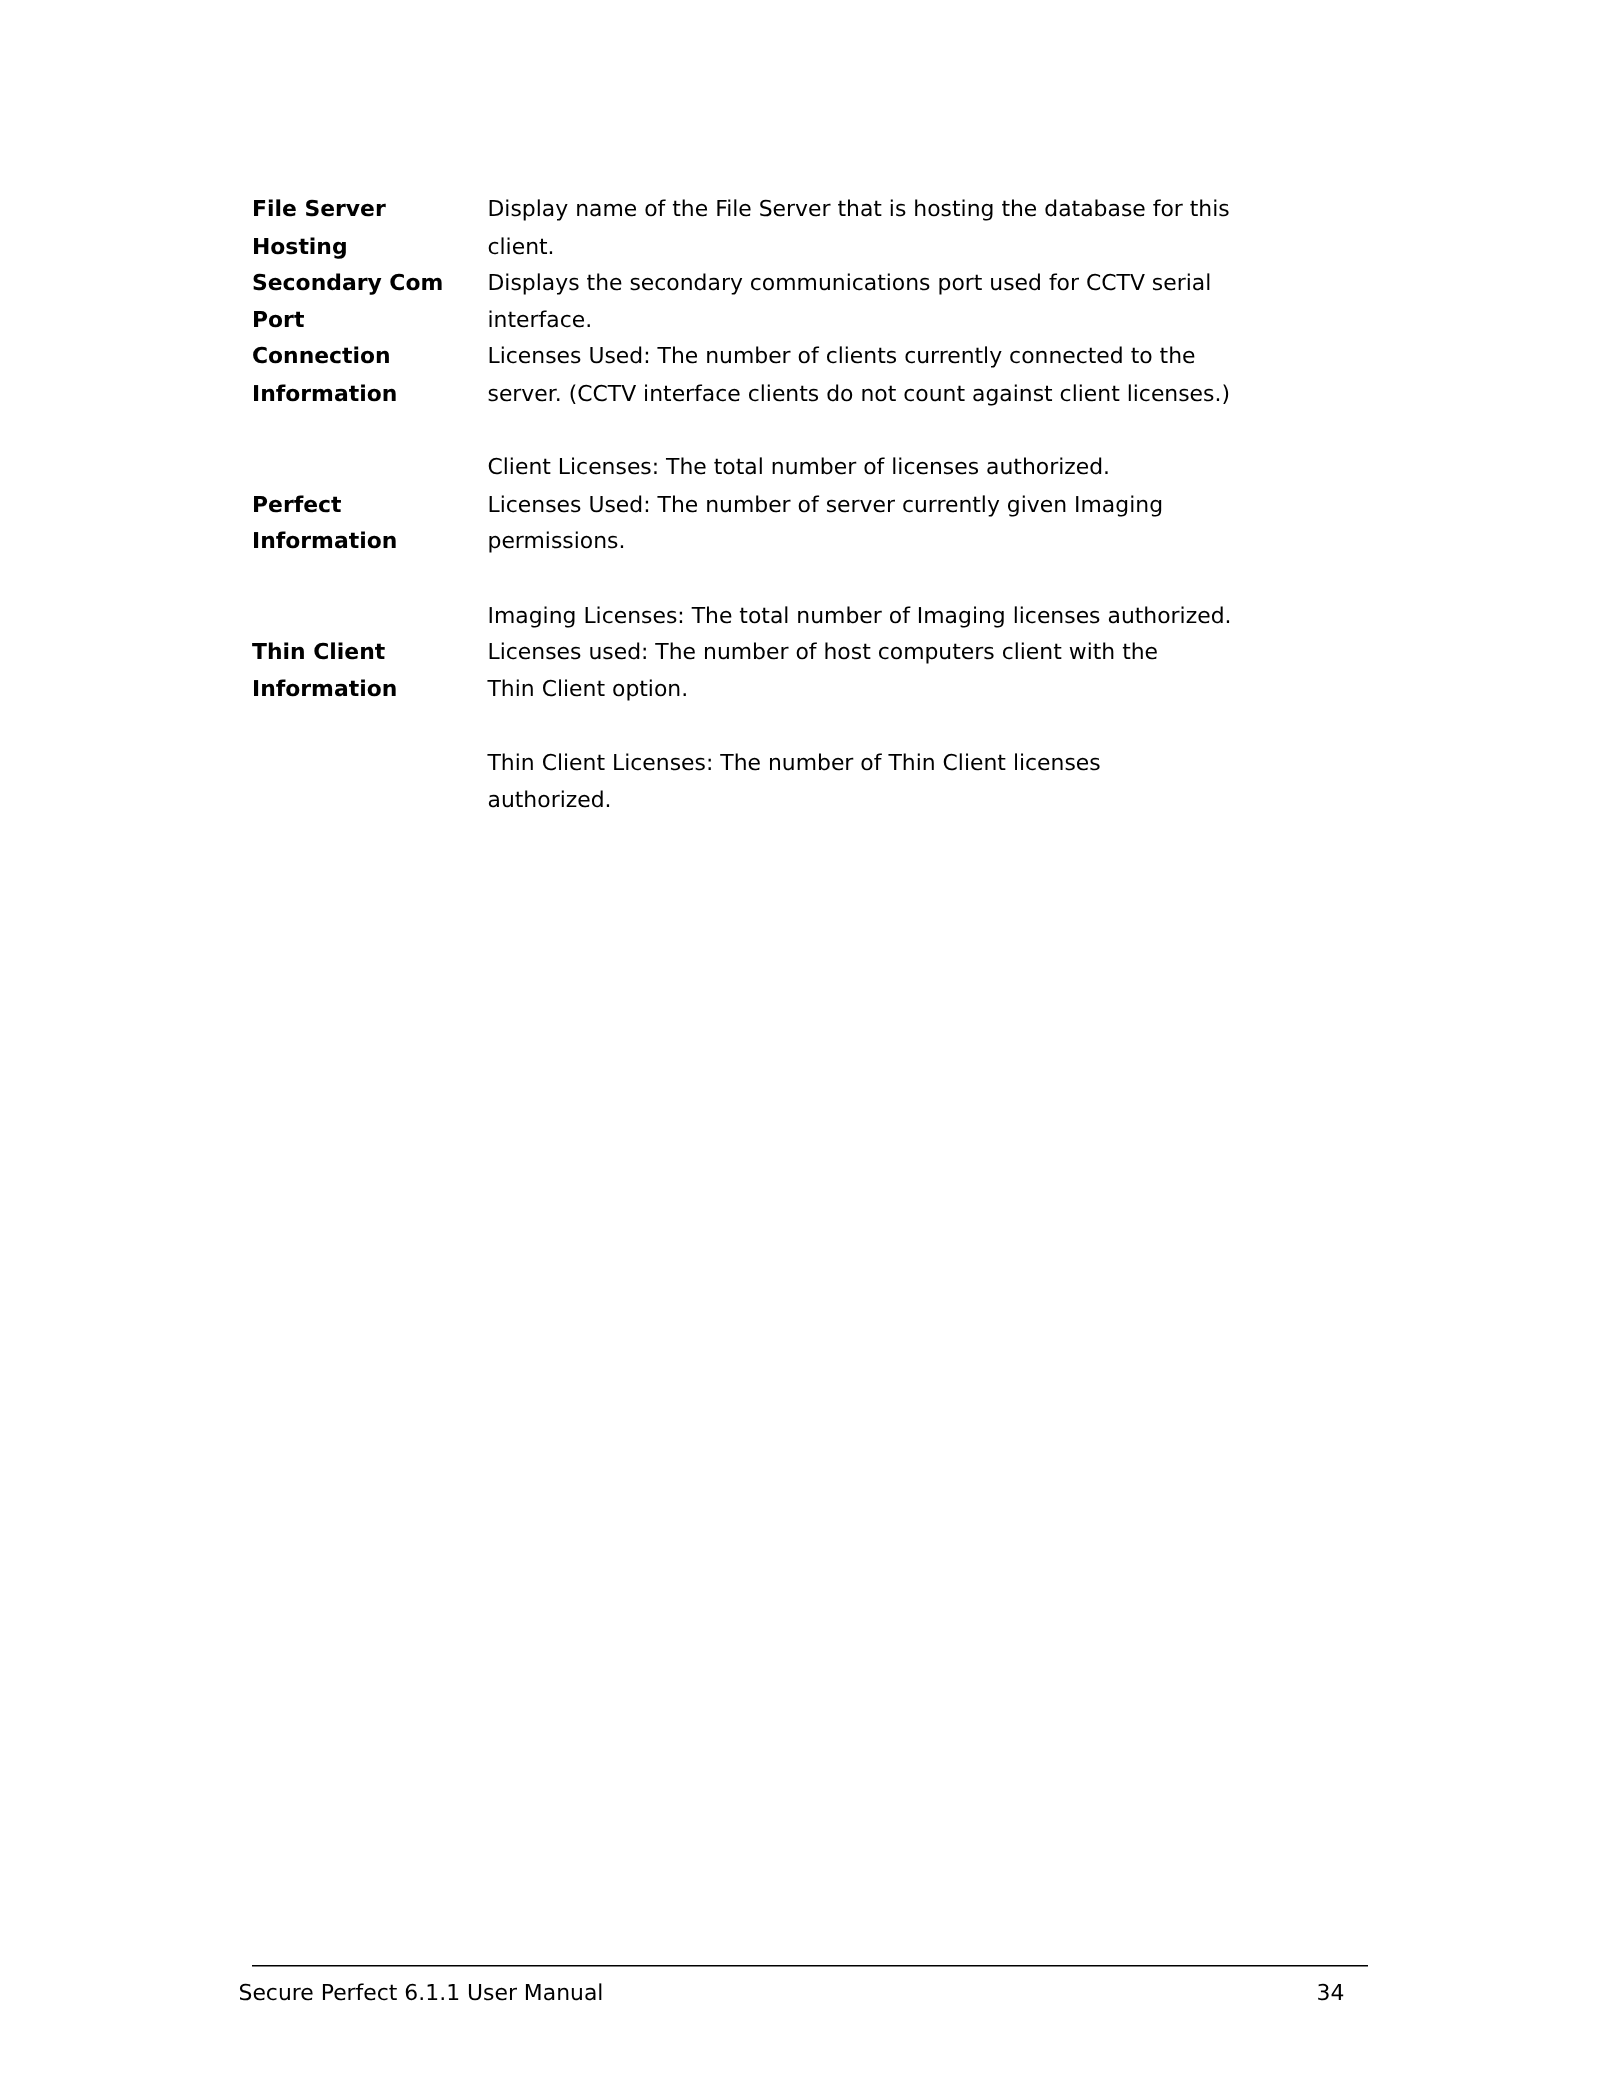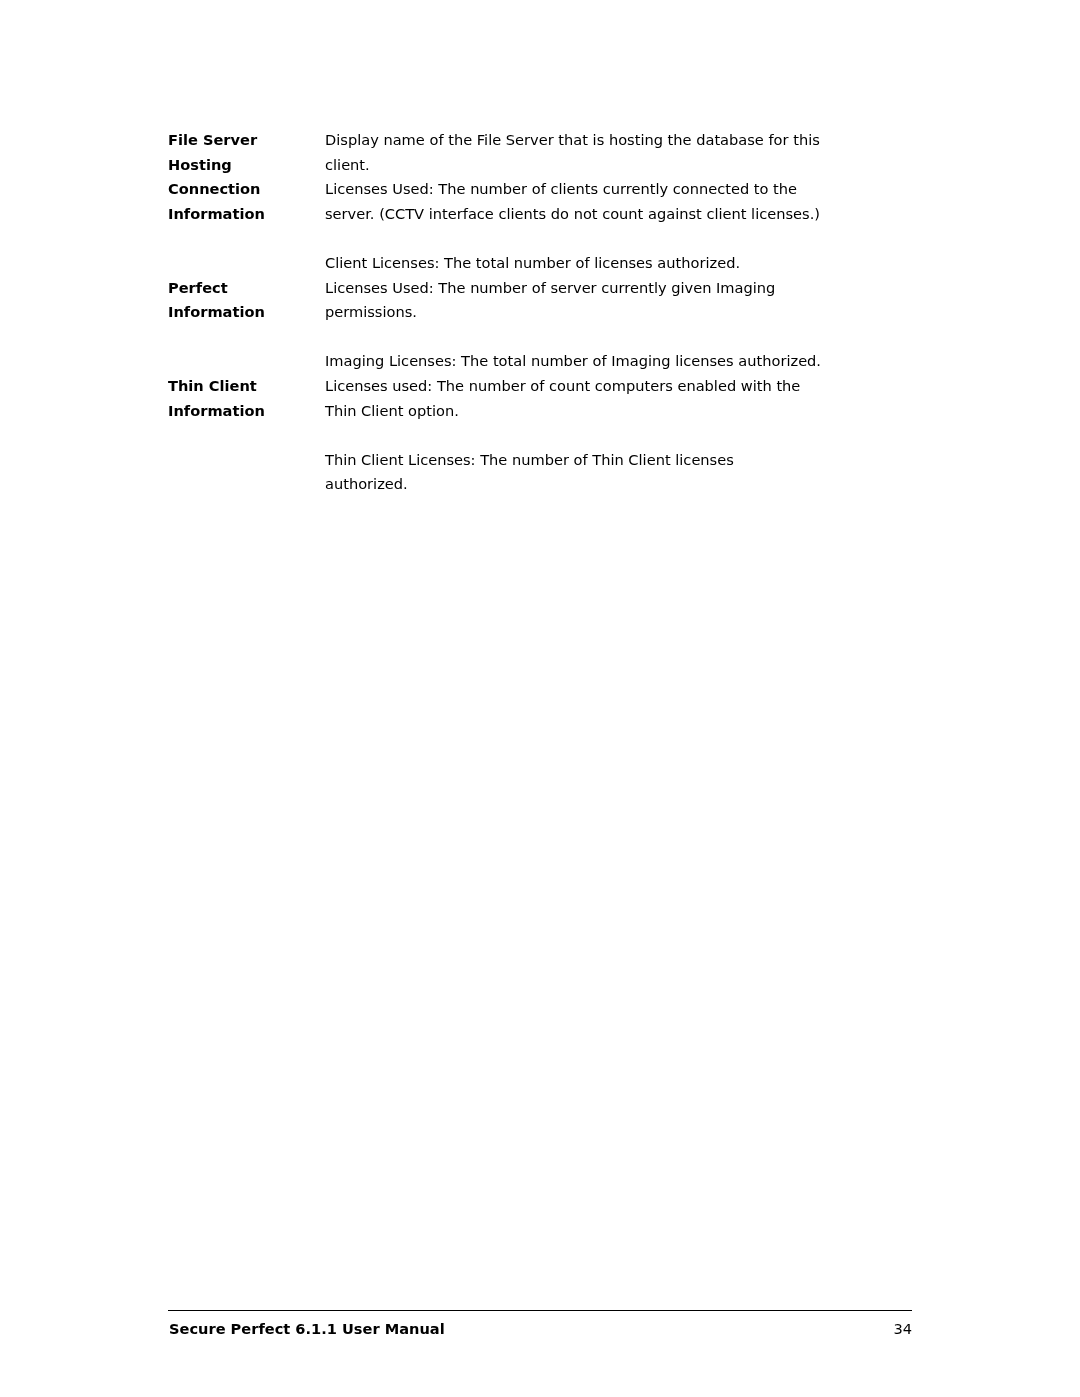--- a/index.html
+++ b/index.html
@@ -50,33 +50,32 @@
   .footer-rule {
     position: absolute;
     left: 168px;
     top: 1310px;
     width: 744px;
     height: 1px;
     background: #000000;
   }
   .footer-text {
     position: absolute;
-    left: 169px;
+    left: 159px;
     top: 1319px;
     font-size: 14.6px;
     line-height: 20px;
     color: #000000;
-    font-weight: bold;
   }
   .footer-page {
     position: absolute;
     left: 862px;
     top: 1319px;
     width: 50px;
-    text-align: right;
+    text-align: center;
     font-size: 14.6px;
     line-height: 20px;
     color: #000000;
   }
 </style>
 </head>
 <body>
 
 <div class="page">
 
@@ -89,20 +88,30 @@
           <span class="term-line">Hosting</span>
         </td>
         <td class="col-desc">
           <span class="desc-line">Display name of the File Server that is hosting the database for this</span>
           <span class="desc-line">client.</span>
         </td>
       </tr>
 
 
 
+      <tr>
+        <td class="col-term">
+          <span class="term-line">Secondary Com</span>
+          <span class="term-line">Port</span>
+        </td>
+        <td class="col-desc">
+          <span class="desc-line">Displays the secondary communications port used for CCTV serial</span>
+          <span class="desc-line">interface.</span>
+        </td>
+      </tr>
 
       <tr>
         <td class="col-term">
           <span class="term-line">Connection</span>
           <span class="term-line">Information</span>
         </td>
         <td class="col-desc">
           <span class="desc-line">Licenses Used: The number of clients currently connected to the</span>
           <span class="desc-line">server. (CCTV interface clients do not count against client licenses.)</span>
           <span class="desc-line">&nbsp;</span>
@@ -122,21 +131,21 @@
           <span class="desc-line">Imaging Licenses: The total number of Imaging licenses authorized.</span>
         </td>
       </tr>
 
       <tr>
         <td class="col-term">
           <span class="term-line">Thin Client</span>
           <span class="term-line">Information</span>
         </td>
         <td class="col-desc">
-          <span class="desc-line">Licenses used: The number of count computers enabled with the</span>
+          <span class="desc-line">Licenses used: The number of host computers client with the</span>
           <span class="desc-line">Thin Client option.</span>
           <span class="desc-line">&nbsp;</span>
           <span class="desc-line">Thin Client Licenses: The number of Thin Client licenses</span>
           <span class="desc-line">authorized.</span>
         </td>
       </tr>
 
     </tbody>
   </table>
 

